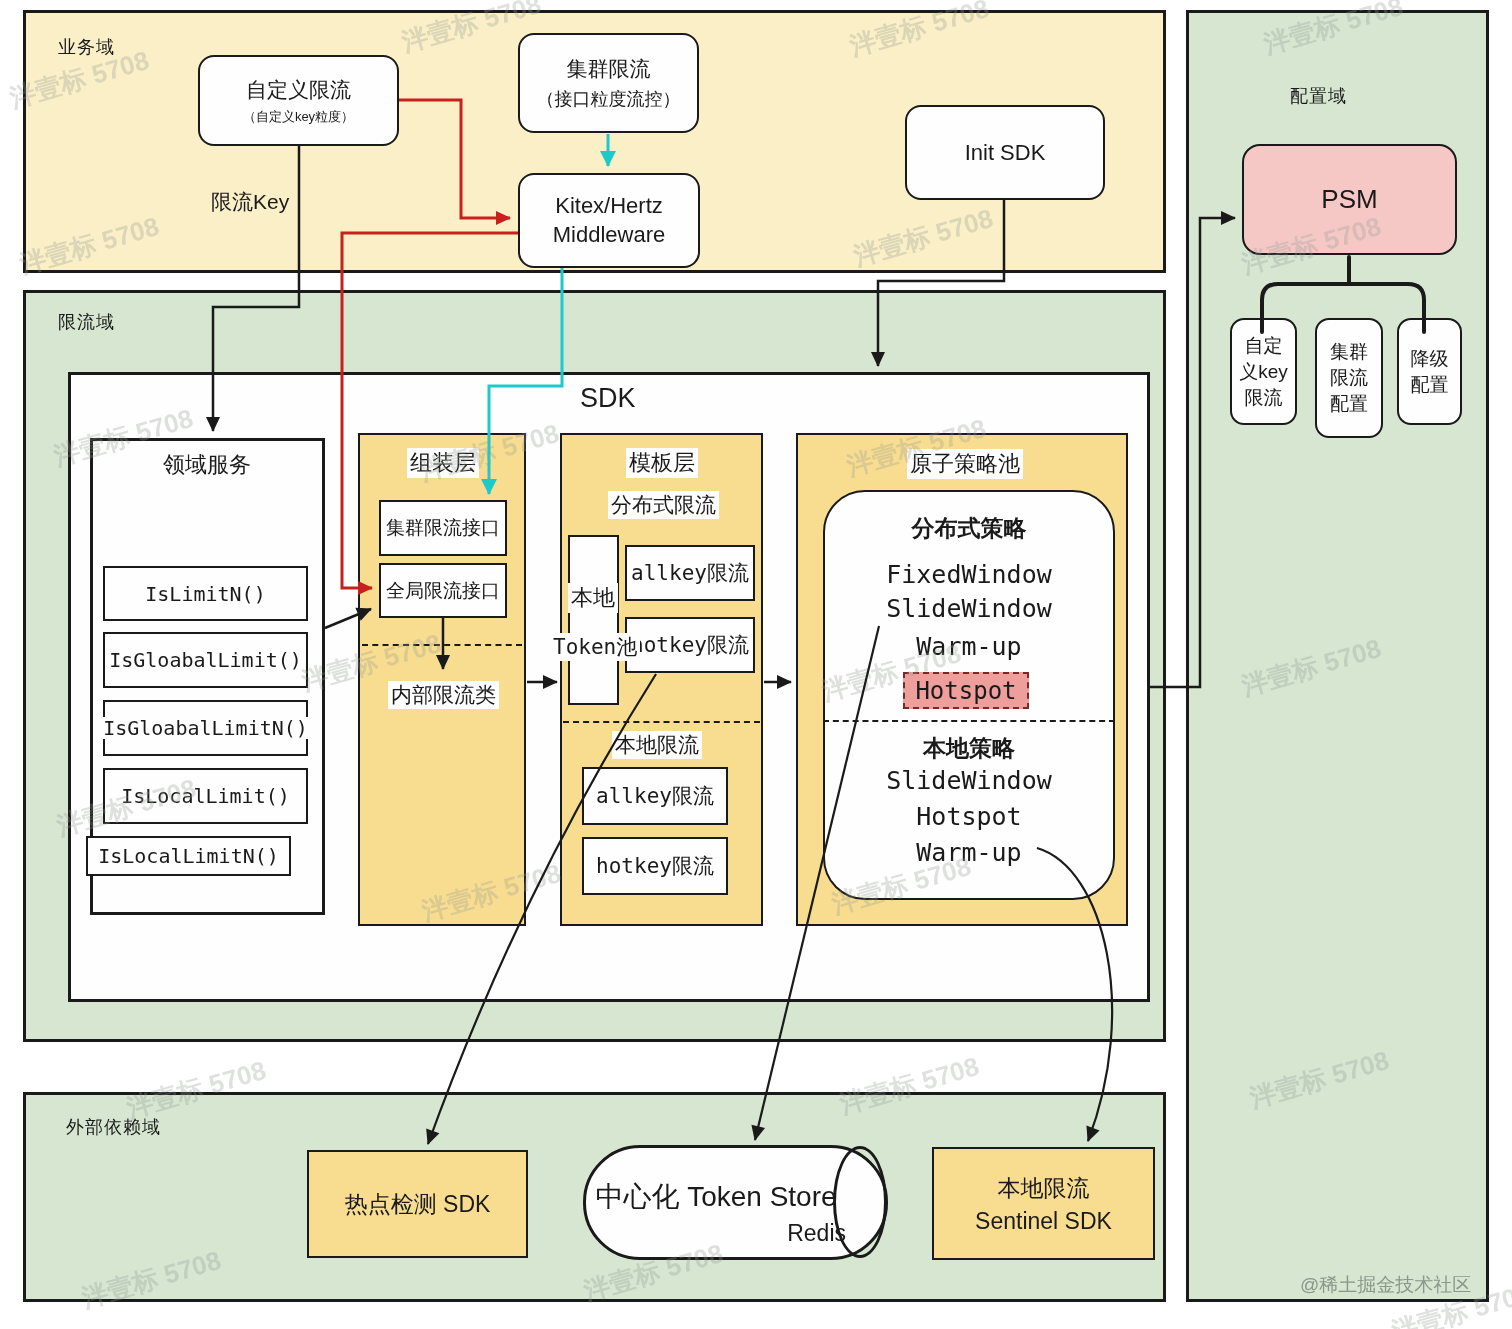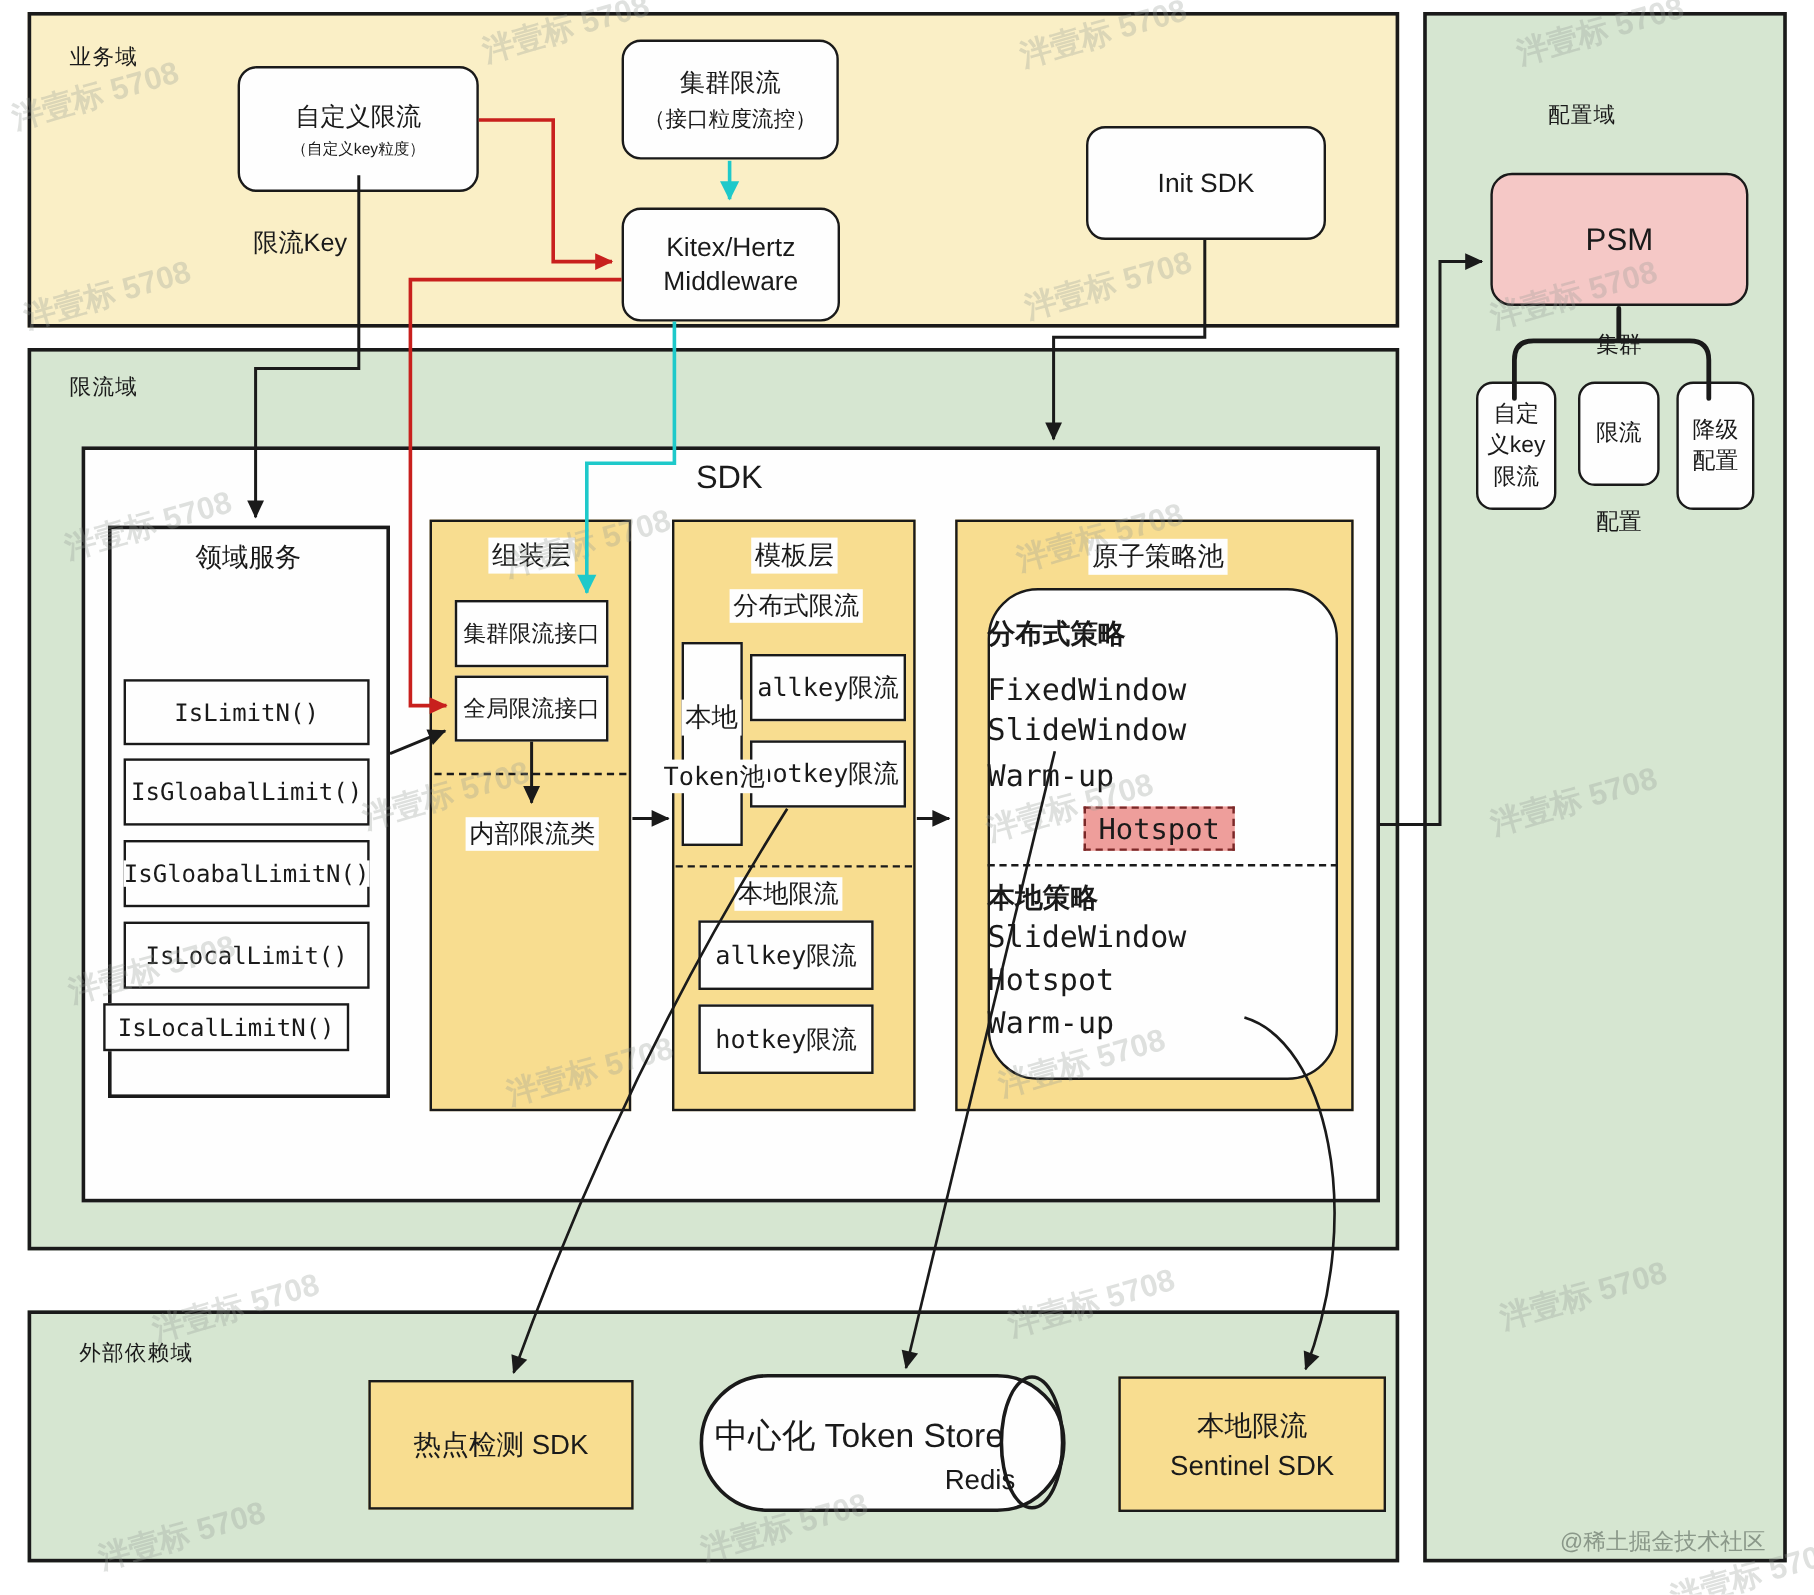--- a/index.html
+++ b/index.html
@@ -14,41 +14,41 @@
   .wbox{background:#fefefe;border:2.5px solid #1a1a1a;}
   .ybox{background:#f8dd90;border:2.5px solid #1a1a1a;}
   .rbox{border-radius:16px;}
   .center{display:flex;align-items:center;justify-content:center;text-align:center;}
   .col{flex-direction:column;}
   .mono{font-family:"DejaVu Sans Mono",monospace;}
   .hl{background:#fefefe;padding:0 3px;white-space:nowrap;}
   .dashline{border-top:2.5px dashed #1a1a1a;height:0;}
   .methodbox{background:#fefefe;border:2.5px solid #1a1a1a;display:flex;align-items:center;justify-content:center;overflow:visible;}
   .methodbox span{font-family:"DejaVu Sans Mono",monospace;font-size:20px;background:#fefefe;white-space:nowrap;line-height:1.1;}
-  .strat{font-family:"DejaVu Sans Mono",monospace;font-size:25px;width:292px;text-align:left;font-weight:500;}
+  .strat{font-family:"DejaVu Sans Mono",monospace;font-size:25px;width:292px;text-align:center;font-weight:500;}
   .wm{position:absolute;font-size:26px;color:rgba(150,155,150,0.30);transform:rotate(-16deg);white-space:nowrap;pointer-events:none;font-weight:600;}
   svg.overlay{position:absolute;left:0;top:0;pointer-events:none;}
   .cyl-ellipse{position:absolute;right:-2px;top:-2px;width:54px;height:112px;border:3px solid #1a1a1a;border-radius:50%;background:transparent;}
 </style>
 </head>
 <body>
 
 <div id="stage">
 
   <div class="abs panel panel-yellow" style="left:23px;top:10px;width:1143px;height:263px;"></div>
   <div class="abs panel panel-green" style="left:23px;top:290px;width:1143px;height:752px;"></div>
   <div class="abs panel panel-green" style="left:23px;top:1092px;width:1143px;height:210px;"></div>
   <div class="abs panel panel-green" style="left:1186px;top:10px;width:303px;height:1292px;"></div>
 
   <div class="abs panel-label" style="left:58px;top:35px;">业务域</div>
   <div class="abs panel-label" style="left:58px;top:310px;">限流域</div>
   <div class="abs panel-label" style="left:66px;top:1115px;">外部依赖域</div>
   <div class="abs panel-label" style="left:1290px;top:84px;">配置域</div>
 
-  <div class="abs wbox rbox center col" style="left:198px;top:55px;width:201px;height:105px;gap:4px;">
+  <div class="abs wbox rbox center col" style="left:198px;top:55px;width:201px;height:91px;gap:4px;">
     <span style="font-size:21px;">自定义限流</span>
     <span style="font-size:13px;">（自定义key粒度）</span>
   </div>
   <div class="abs wbox rbox center col" style="left:518px;top:33px;width:181px;height:100px;gap:4px;">
     <span style="font-size:21px;">集群限流</span>
     <span style="font-size:18px;">（接口粒度流控）</span>
   </div>
   <div class="abs wbox rbox center col" style="left:518px;top:173px;width:182px;height:95px;gap:3px;">
     <span style="font-size:22px;">Kitex/Hertz</span>
     <span style="font-size:22px;">Middleware</span>
@@ -141,21 +141,21 @@
   </div>
 
   <div class="abs center" style="left:1242px;top:144px;width:215px;height:111px;background:#f5c8c6;border:2.5px solid #1a1a1a;border-radius:18px;">
     <span style="font-size:26px;">PSM</span>
   </div>
   <div class="abs wbox center col" style="left:1230px;top:318px;width:67px;height:107px;border-radius:14px;font-size:19px;line-height:26px;">
     <span>自定</span>
     <span>义key</span>
     <span>限流</span>
   </div>
-  <div class="abs wbox center col" style="left:1315px;top:318px;width:68px;height:87px;border-radius:14px;font-size:19px;line-height:26px;gap:48px;">
+  <div class="abs wbox center col" style="left:1315px;top:318px;width:68px;height:120px;border-radius:14px;font-size:19px;line-height:26px;">
     <span>集群</span>
     <span>限流</span>
     <span>配置</span>
   </div>
   <div class="abs wbox center col" style="left:1397px;top:318px;width:65px;height:107px;border-radius:14px;font-size:19px;line-height:26px;">
     <span>降级</span>
     <span>配置</span>
   </div>
 
   <span class="wm" style="left:8px;top:62px;">泮壹标 5708</span>

